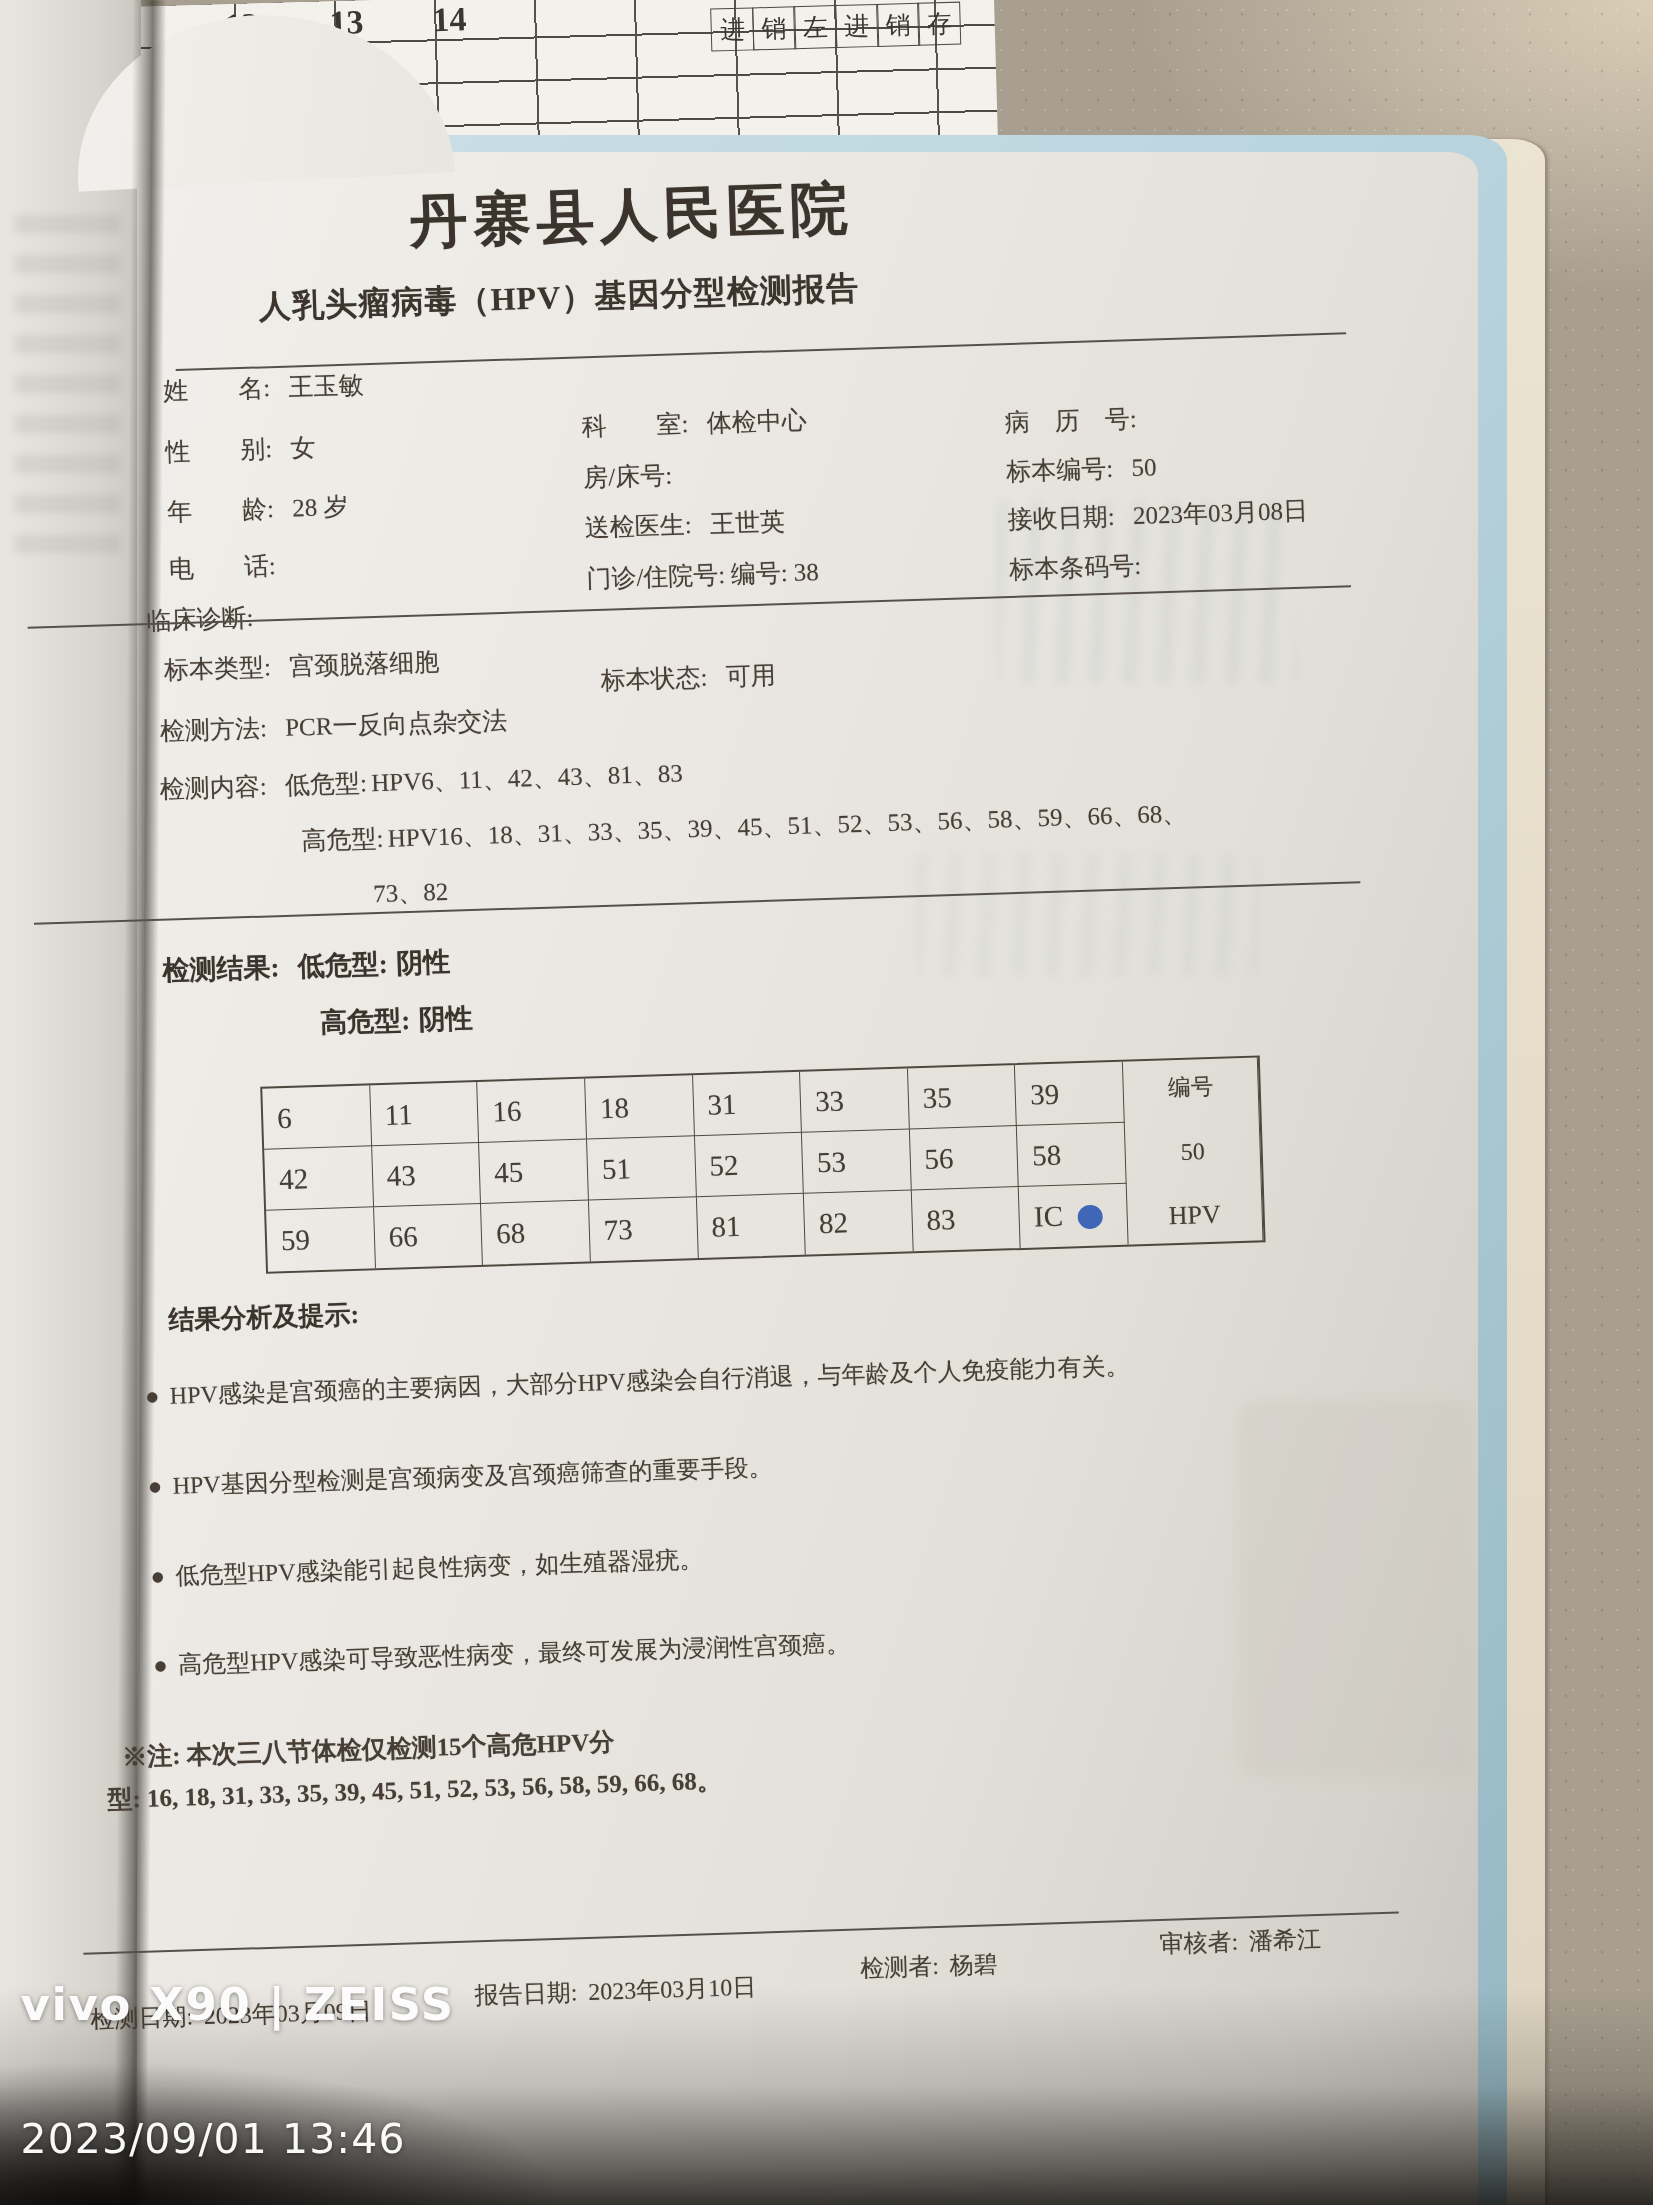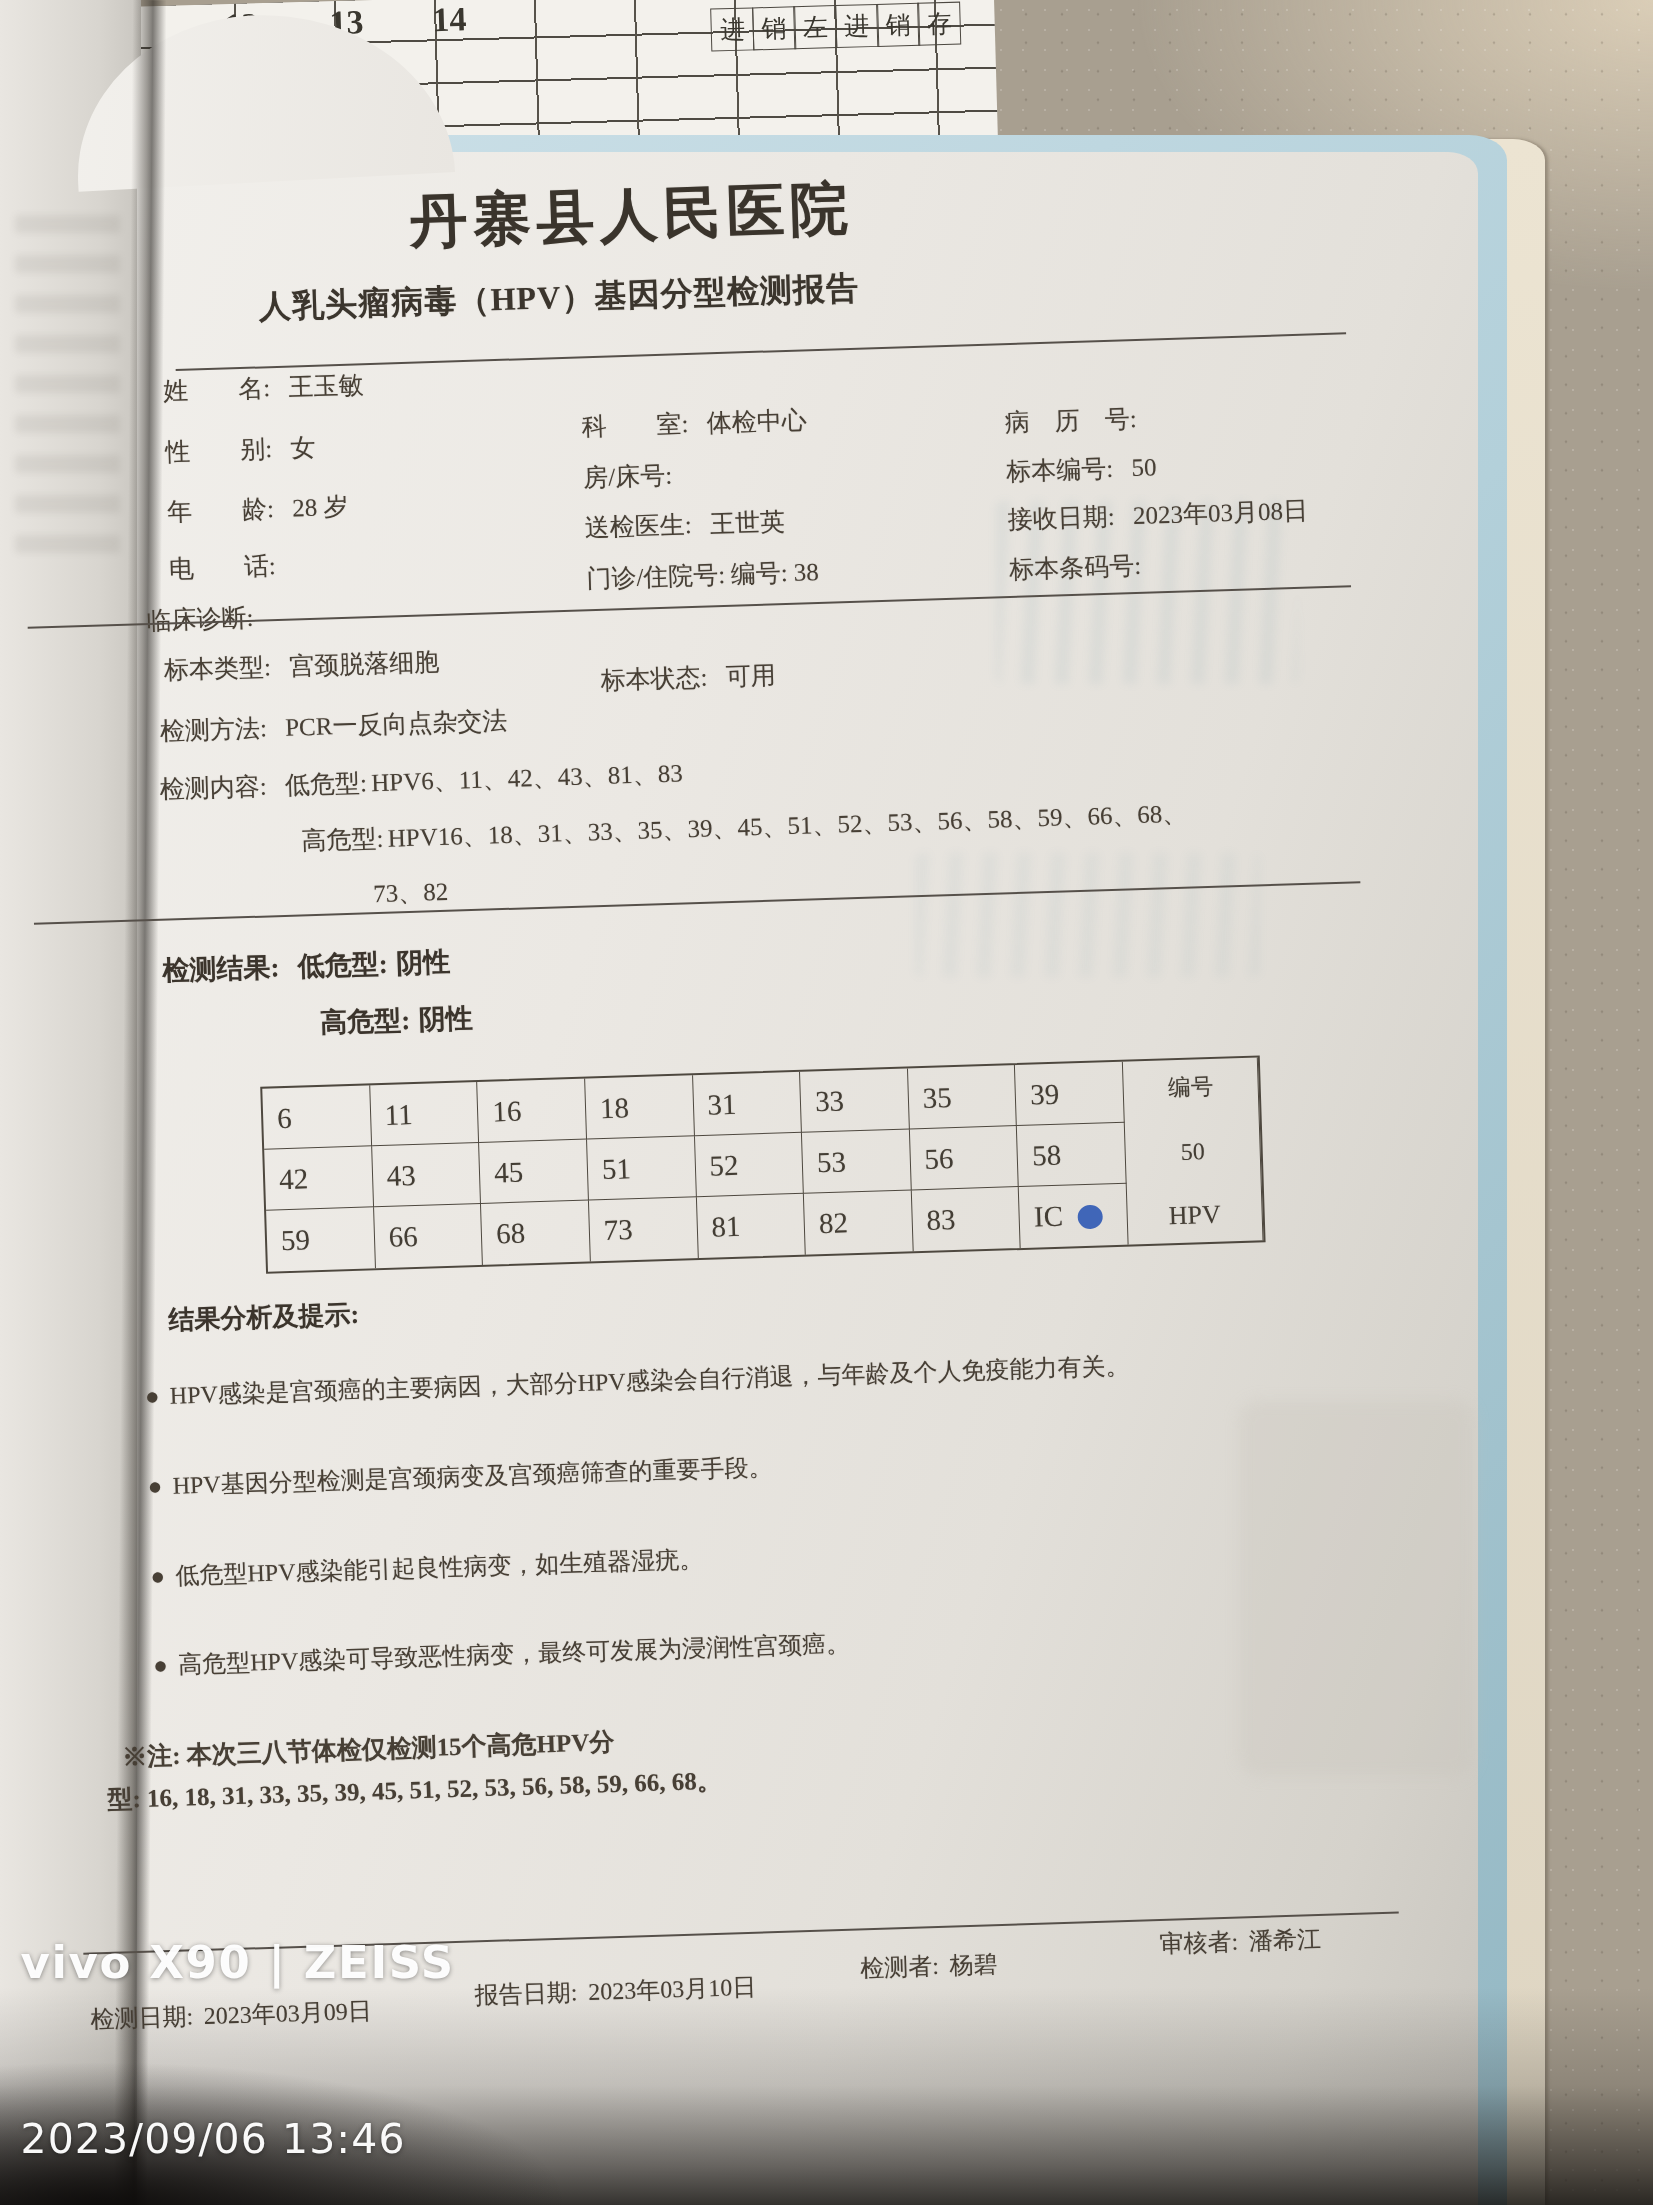--- a/index.html
+++ b/index.html
@@ -105,21 +105,21 @@
   .bullet-dot{display:inline-block;width:25px;}
   .bottom-shadow{
     left:0;top:1987px;width:1654px;height:219px;z-index:10;pointer-events:none;
     background:
       radial-gradient(754px 232px at 6% 100%, rgba(12,10,9,.92) 0%, rgba(12,10,9,0) 62%),
       linear-gradient(to bottom, rgba(25,22,19,0) 0%, rgba(25,22,19,.18) 45%, rgba(25,22,19,.62) 82%, rgba(20,18,15,.85) 100%);
   }
   .wm{z-index:11;color:rgba(255,255,255,.97);
     font-family:"DejaVu Sans","Liberation Sans",sans-serif;
     text-shadow:0 1.1px 5.4px rgba(0,0,0,.4);white-space:nowrap;}
-  .wm1{left:20.5px;top:1936px;font-size:45px;font-weight:700;letter-spacing:1.6px;}
+  .wm1{left:20.5px;top:1978px;font-size:45px;font-weight:700;letter-spacing:1.6px;}
   .wm2{left:20.5px;top:2115px;font-size:41px;font-weight:500;letter-spacing:1.1px;}
 </style>
 </head>
 <body>
 
 <div class="abs bg-form">
   <span class="bg-num" style="left:188px;">12</span>
   <span class="bg-num" style="left:293px;">13</span>
   <span class="bg-num" style="left:396px;">14</span>
   <div class="bg-cells">
@@ -283,14 +283,14 @@
   <div class="abs fs" style="left:833px;top:1953px;font-size:24px;">
     <span>检测者:</span><span style="margin-left:10.8px;">杨碧</span>
   </div>
   <div class="abs fs" style="left:1133px;top:1938px;font-size:24px;">
     <span>审核者:</span><span style="margin-left:10.8px;">潘希江</span>
   </div>
 </div>
 
 <div class="abs bottom-shadow"></div>
 <div class="abs wm wm1">vivo X90 | ZEISS</div>
-<div class="abs wm wm2">2023/09/06 13:46</div>
+<div class="abs wm wm2">2023/09/01 13:46</div>
 
 
 </body></html>

